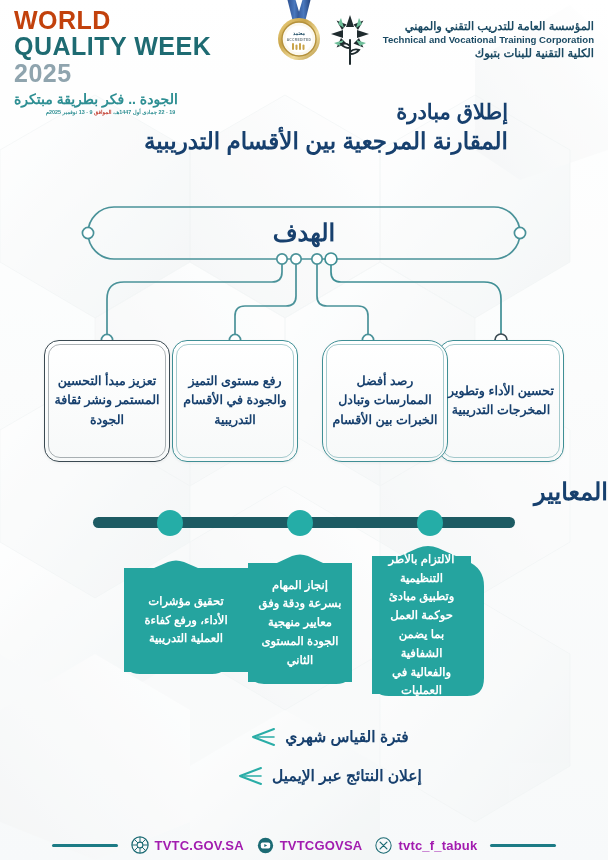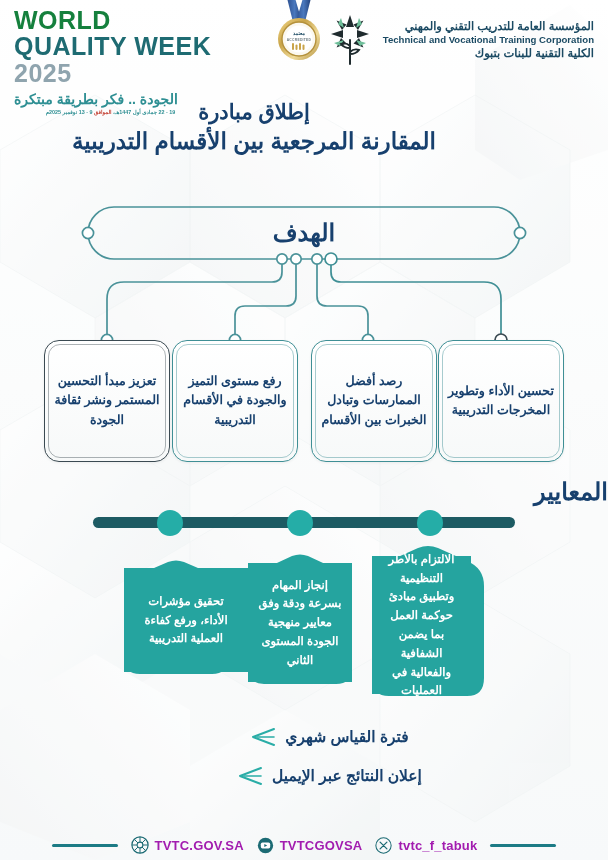--- a/index.html
+++ b/index.html
@@ -24,21 +24,21 @@
   .header {
     position:absolute; top:0; left:0; width:608px; height:86px;
     z-index:5;
   }
   .wqw-block {
     position:absolute; left:14px; top:8px; width:215px; text-align:left;
     direction:ltr;
   }
   .wqw-l1 {
     font-size:25px; font-weight:bold; letter-spacing:.5px;
-    color:#15803d; line-height:1.0; font-family:"Liberation Sans", sans-serif;
+    color:#c2410c; line-height:1.0; font-family:"Liberation Sans", sans-serif;
   }
   .wqw-l2 {
     font-size:25px; font-weight:bold; letter-spacing:.5px;
     color:#1e6b72; line-height:1.08;
   }
   .wqw-l2 .yr { color:#8fa4ae; font-weight:bold; }
   .wqw-ar {
     direction:rtl; text-align:left; margin-top:4px; width:193px;
     font-size:14px; font-weight:bold; color:#2e8f93; letter-spacing:.2px;
   }
@@ -55,21 +55,21 @@
   .tvtc {
     position:absolute; right:14px; top:14px;
     display:flex; align-items:center; gap:9px;
   }
   .tvtc-text { text-align:right; }
   .tvtc-l1 { font-size:11.5px; font-weight:bold; color:#1b4a63; line-height:1.28; }
   .tvtc-l2 { font-size:9.6px; font-weight:bold; color:#1b4a63; line-height:1.22; direction:ltr; }
   .tvtc-l3 { font-size:11.5px; font-weight:bold; color:#1b4a63; line-height:1.3; }
 
   
-  .title-wrap { position:absolute; top:98px; left:0; width:508px; text-align:center; z-index:5; }
+  .title-wrap { position:absolute; top:98px; left:0; width:508px; z-index:5; }
   .title-1 { font-size:21px; font-weight:bold; color:#17406e; line-height:1.35; }
   .title-2 { font-size:23px; font-weight:bold; color:#17406e; line-height:1.35; }
 
   
   .hadaf-band {
     position:absolute; left:84px; top:205px; width:440px; height:55px; z-index:4;
   }
   .hadaf-text {
     position:absolute; left:0; top:0; width:440px; height:55px;
     display:flex; align-items:center; justify-content:center;
@@ -94,21 +94,21 @@
     border:1px solid rgba(63,143,149,.45); border-radius:12px;
     pointer-events:none;
   }
   .goal-box.dark { border-color:#3b4a52; }
   .goal-box.dark::before { border-color:rgba(59,74,82,.42); }
   .goal-txt {
     font-size:12.6px; font-weight:bold; color:#17406e;
     line-height:1.52; text-align:center; padding:0 7px; position:relative; z-index:2;
   }
   .g1 { right:44px; }  
-  .g2 { right:171px; }
+  .g2 { right:160px;border-radius:20px; }
   .g3 { right:310px; }
   .g4 { right:438px; }
 
   
   .maayir-title {
     position:absolute; top:478px; left:0; width:608px; 
     font-size:24px; font-weight:bold; color:#17406e; z-index:6;
   }
   .maayir-bar {
     position:absolute; top:517px; left:93px; width:422px; height:11px;

